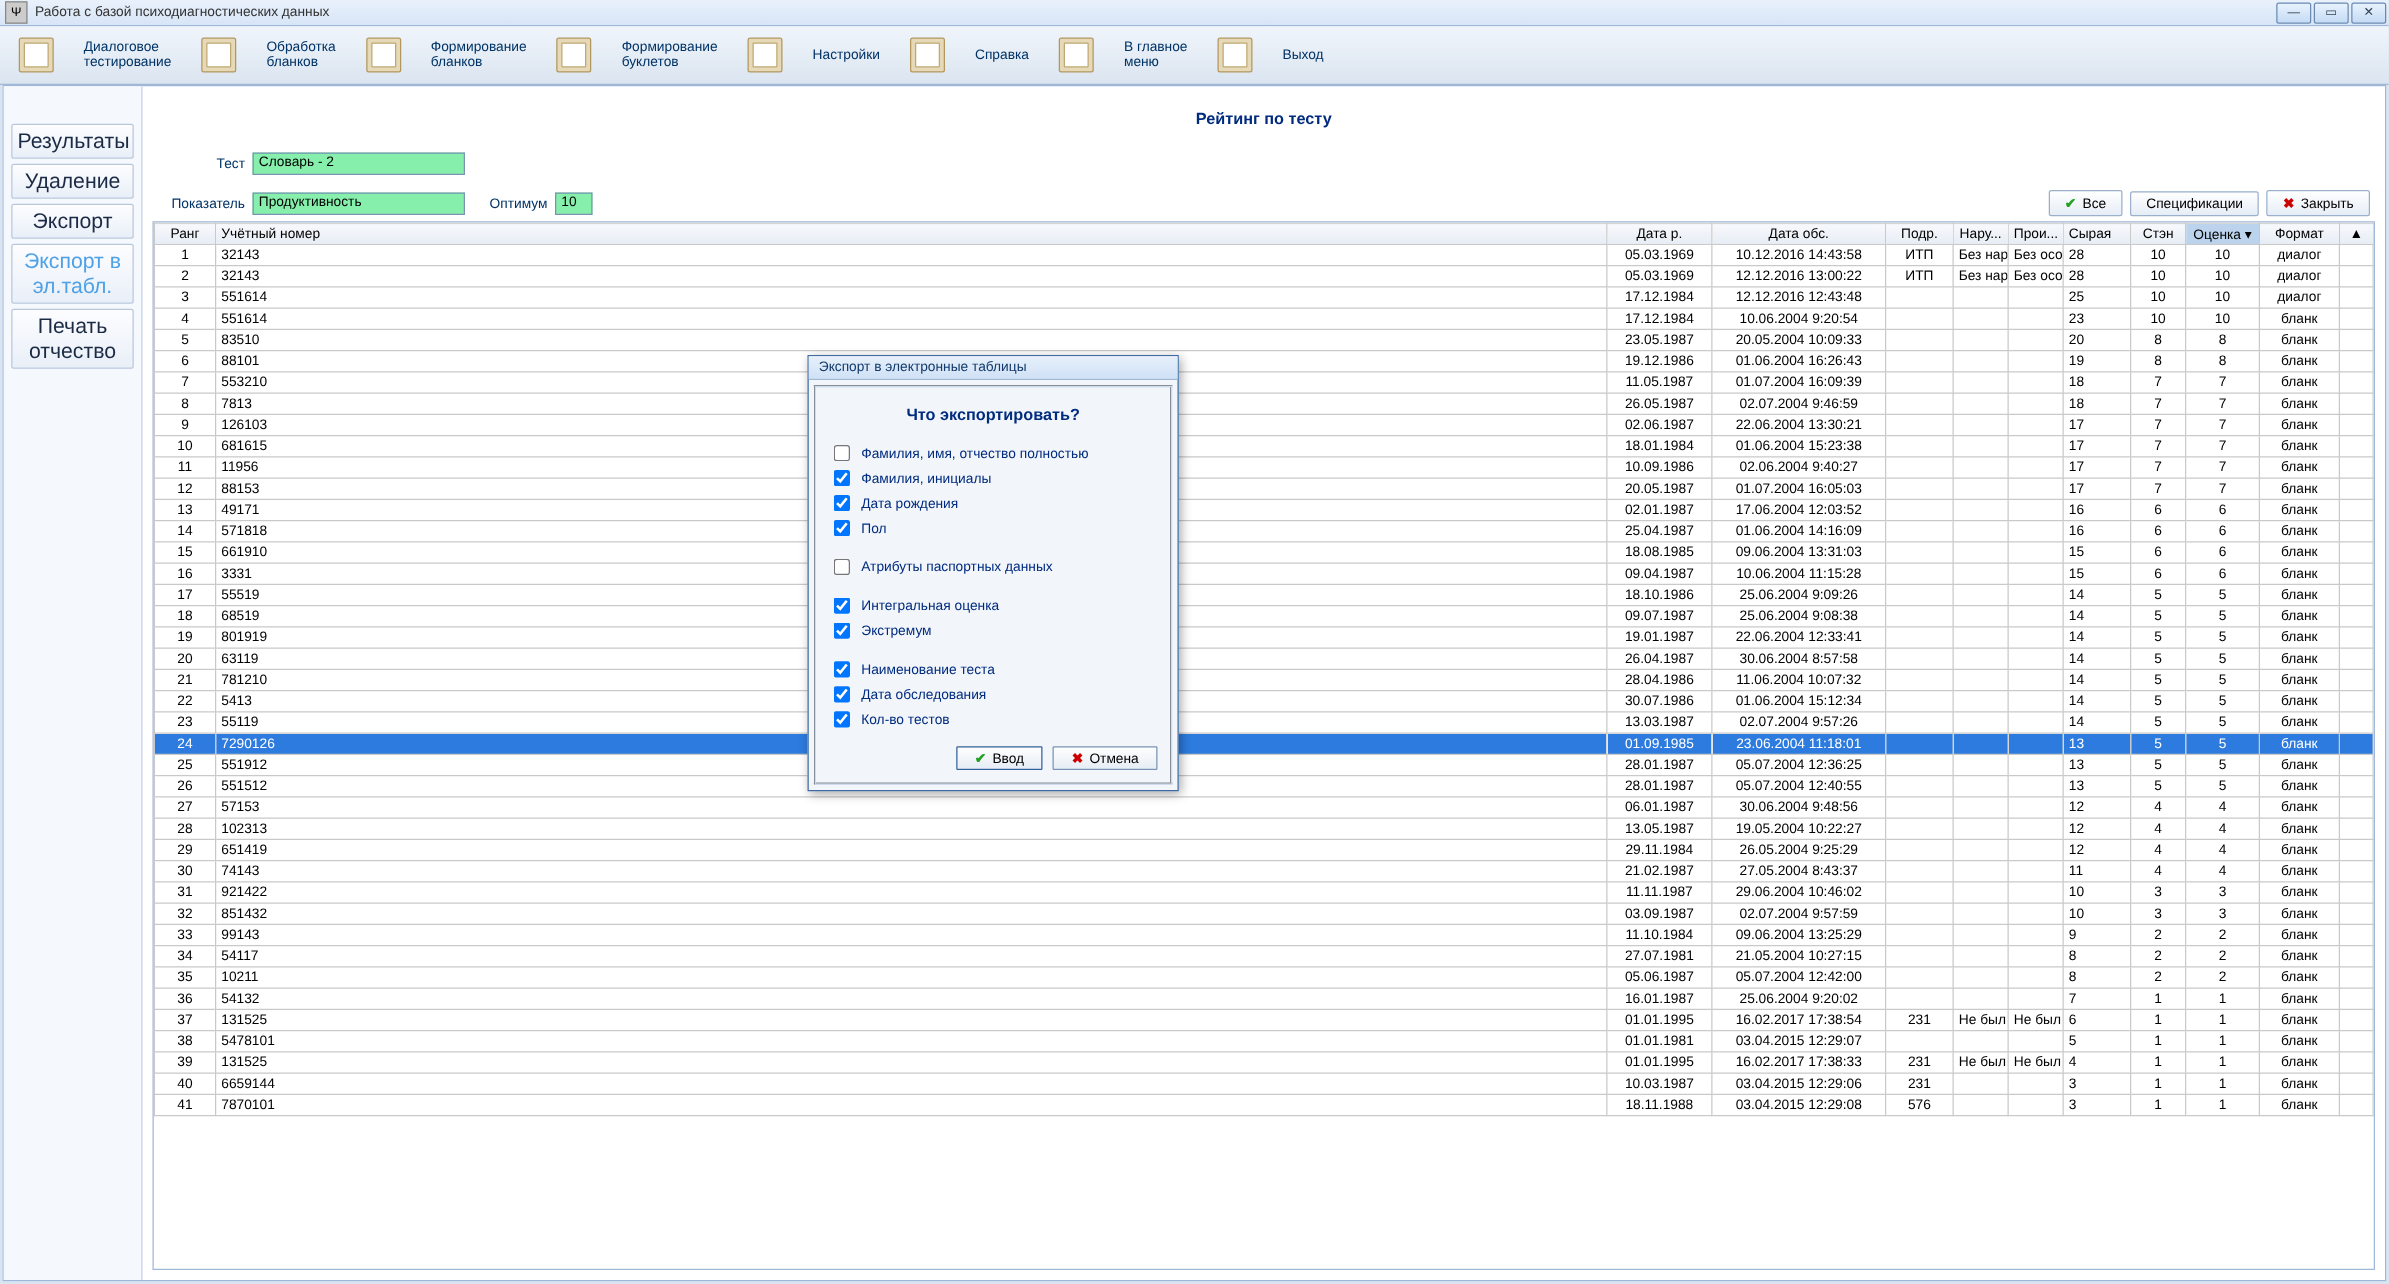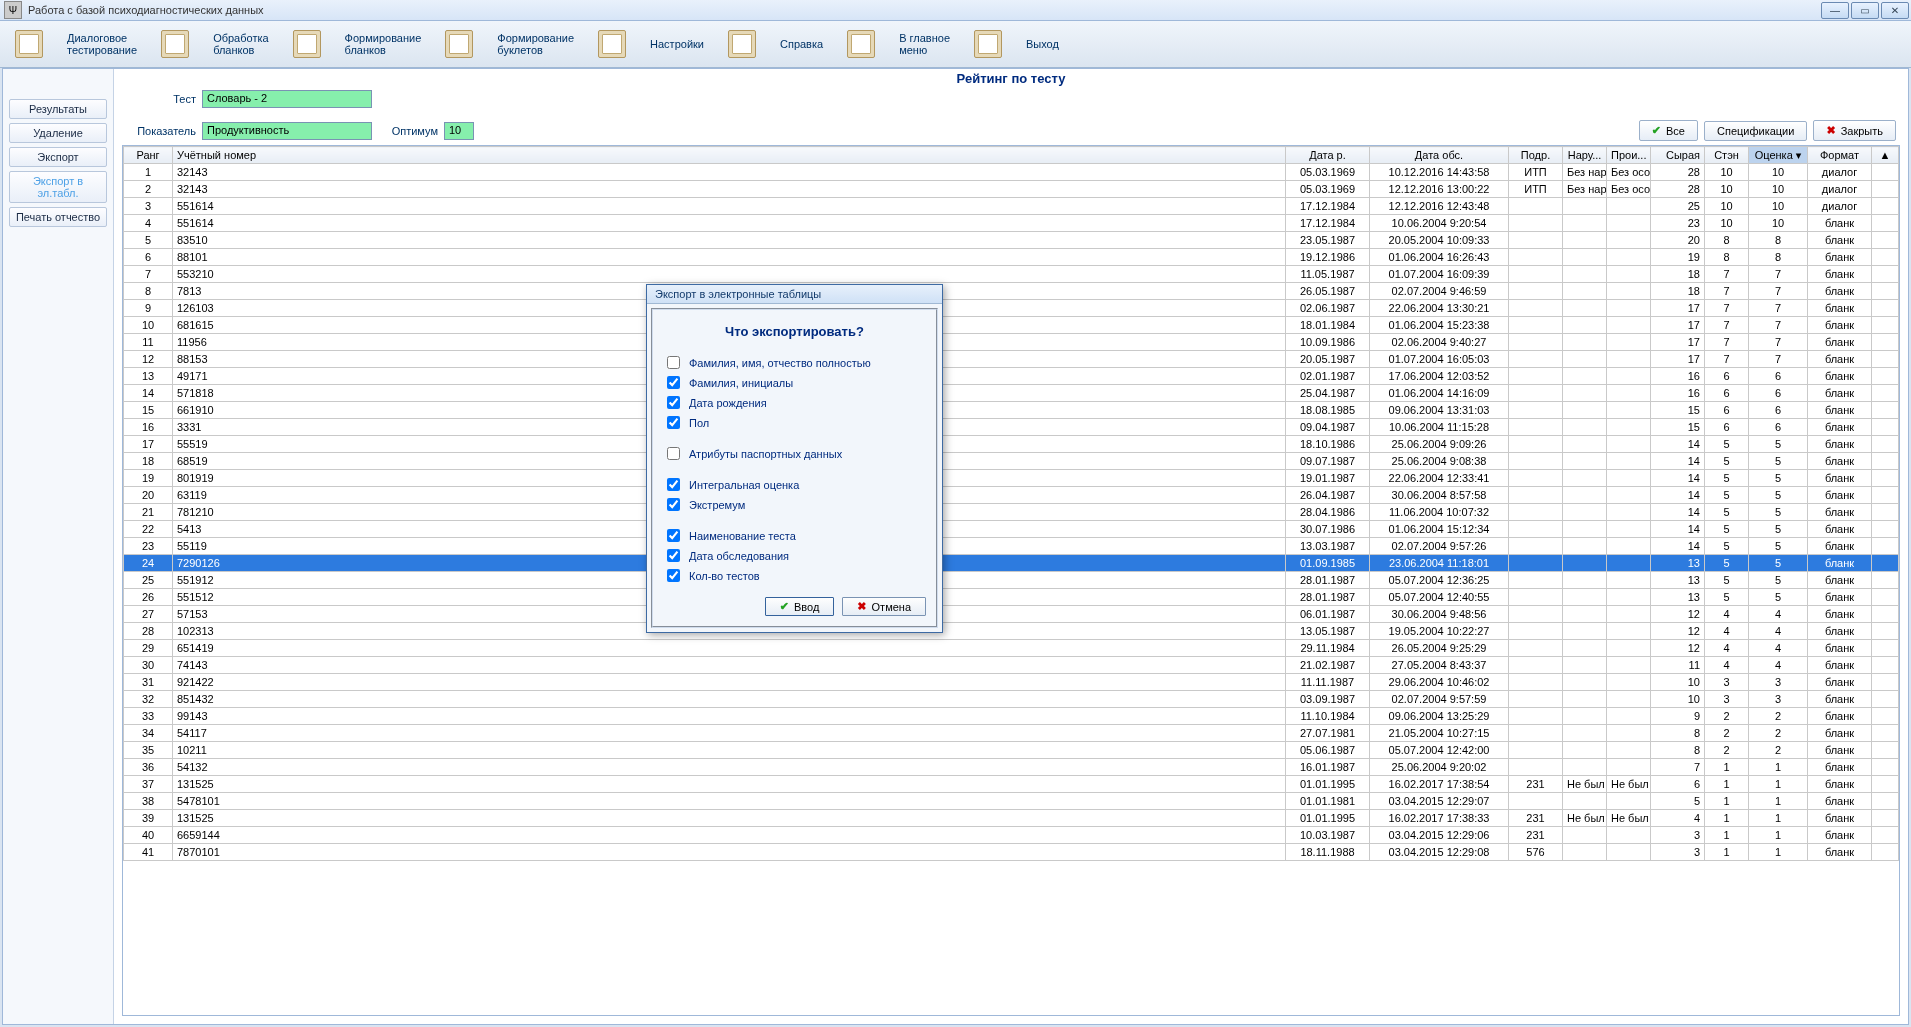--- a/index.html
+++ b/index.html
@@ -12,24 +12,24 @@
   .win-btn{width:26px;height:15px;margin-right:2px;border:1px solid #6a8ab2;background:linear-gradient(#e8f2fe,#c5dbf4);border-radius:2px;display:flex;align-items:center;justify-content:center;font-size:10px;color:#345;cursor:default;}
   
   .toolbar{height:42px;background:linear-gradient(#f0f5fb,#dbe5f0);border-bottom:1px solid #a0b8d3;display:flex;align-items:stretch;padding:2px 6px;gap:6px;}
   .tool{display:flex;align-items:center;border:1px solid transparent;padding:2px 8px;gap:24px;border-radius:3px;}
   .tool .pic{width:26px;height:26px;background:#e6d9b8;border:1px solid #b2975f;border-radius:2px;position:relative;}
   .tool .pic::after{content:"";position:absolute;inset:3px;border:1px solid #c0a872;background:#fff;border-radius:1px;}
   .tool .lbl{font-size:11px;color:#003366;line-height:12px;white-space:pre;}
   
   .body{flex:1;display:flex;min-height:0;border:1px solid #9fb8d9;margin:0 2px 2px 2px;background:#fff;}
   .sidebar{width:110px;background:#f5f8fc;border-right:1px solid #c5d3e6;display:flex;flex-direction:column;padding-top:28px;}
-  .side-btn{margin:2px 6px;padding:3px 4px;border:1px solid #b8c7dc;background:linear-gradient(#fdfdff,#e9eff8);text-align:center;border-radius:2px;font-size:11px;color:#1b2b45;cursor:default;}
+  .side-btn{margin:2px 6px;padding:3px 4px;border:1px solid #b8c7dc;background:linear-gradient(#fdfdff,#e9eff8);text-align:center;border-radius:2px;font-size:17px;color:#1b2b45;cursor:default;}
   .side-btn.active{color:#4ea1e6;}
   .main{flex:1;display:flex;flex-direction:column;min-width:0;}
-  .main-header{text-align:center;font-weight:bold;color:#002b7f;font-size:13px;padding:2px 0;}
+  .main-header{text-align:center;font-weight:bold;color:#002b7f;font-size:13px;padding:18px 0;}
   .param-bar{display:flex;align-items:center;padding:2px 12px;gap:6px;flex-wrap:wrap;}
   .param-bar .plabel{color:#003366;text-align:right;width:70px;}
   .ro-field{border:1px solid #7a93b3;background:#86efac;padding:1px 4px;min-width:160px;height:14px;}
   .ro-field.small{min-width:20px;}
   
   .right-actions{margin-left:auto;display:flex;gap:6px;align-items:center;}
   .act-btn{border:1px solid #9bb0ca;background:linear-gradient(#ffffff,#e6edf6);padding:3px 12px;border-radius:2px;display:flex;align-items:center;gap:5px;font-size:11px;cursor:default;}
   .ico-check{color:#23a223;font-weight:bold;}
   .ico-x{color:#cc0000;font-weight:bold;}
   
@@ -39,21 +39,21 @@
   table.grid th{background:linear-gradient(#f7f9fc,#e7edf5);position:sticky;top:0;font-weight:normal;color:#000;}
   table.grid th.sorted{background:#bcd3ee;}
   table.grid tr.selected td{background:#2d7bdf;color:#fff;}
   .col-rang{width:40px;text-align:center;}
   .col-uid{width:auto;text-align:left;}
   .col-dob{width:75px;text-align:center;}
   .col-dexam{width:130px;text-align:center;}
   .col-sub{width:45px;text-align:center;margin-top:48px;}
   .col-nar{width:35px;text-align:center;}
   .col-pro{width:35px;text-align:center;}
-  .col-raw{width:45px;text-align:right;}
+  .col-raw{width:45px;text-align:left;}
   .col-sten{width:35px;text-align:center;}
   .col-score{width:50px;text-align:center;}
   .col-fmt{width:55px;text-align:center;}
   .col-scroll{width:18px;}
   
   .modal{position:absolute;left:646px;top:284px;width:295px;background:#f2f6fb;border:1px solid #3d6aa3;box-shadow:2px 2px 8px rgba(0,0,0,0.35);}
   .modal .m-title{background:linear-gradient(#e7f0fb,#cfe1f6);padding:3px 8px;font-size:11px;color:#123a6b;border-bottom:1px solid #a0b8d3;}
   .modal .m-inner{border:2px groove #d0dced;margin:4px;padding:10px;background:#f2f6fb;}
   .modal .m-head{text-align:center;color:#002b7f;font-weight:bold;font-size:13px;margin:4px 0 14px;}
   .chk{display:flex;align-items:center;gap:6px;color:#002b7f;margin:1px 0;}

